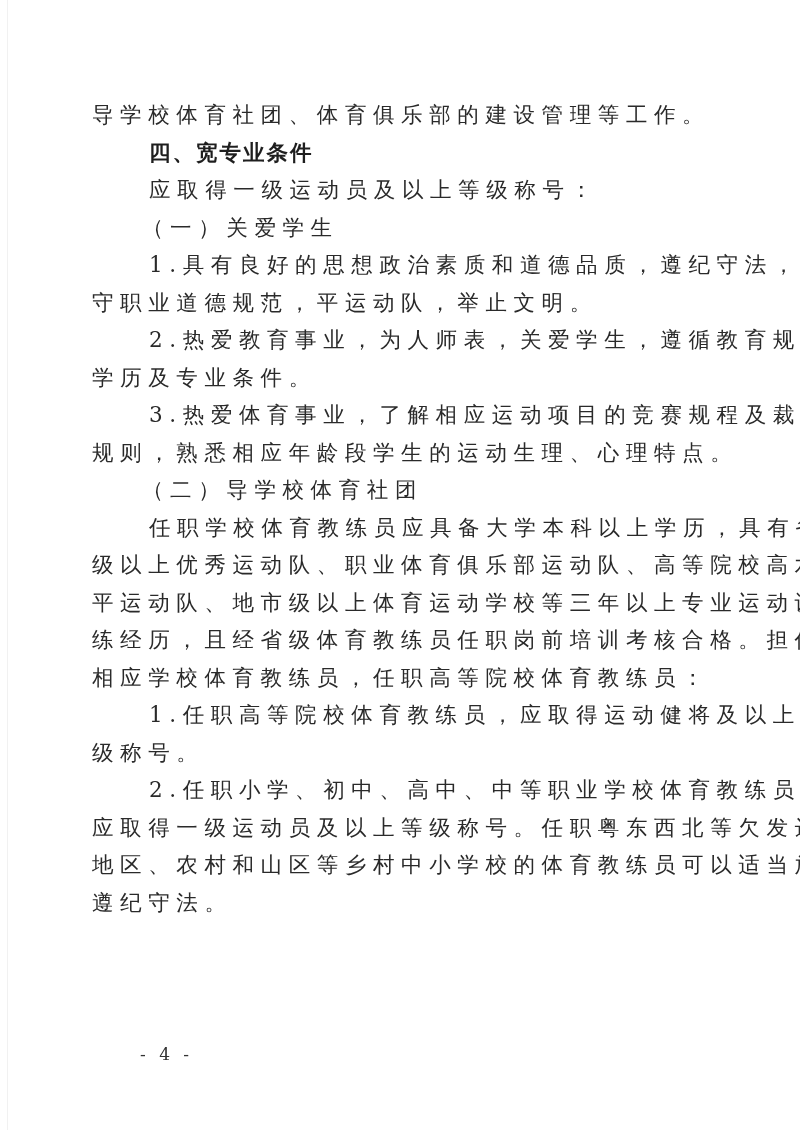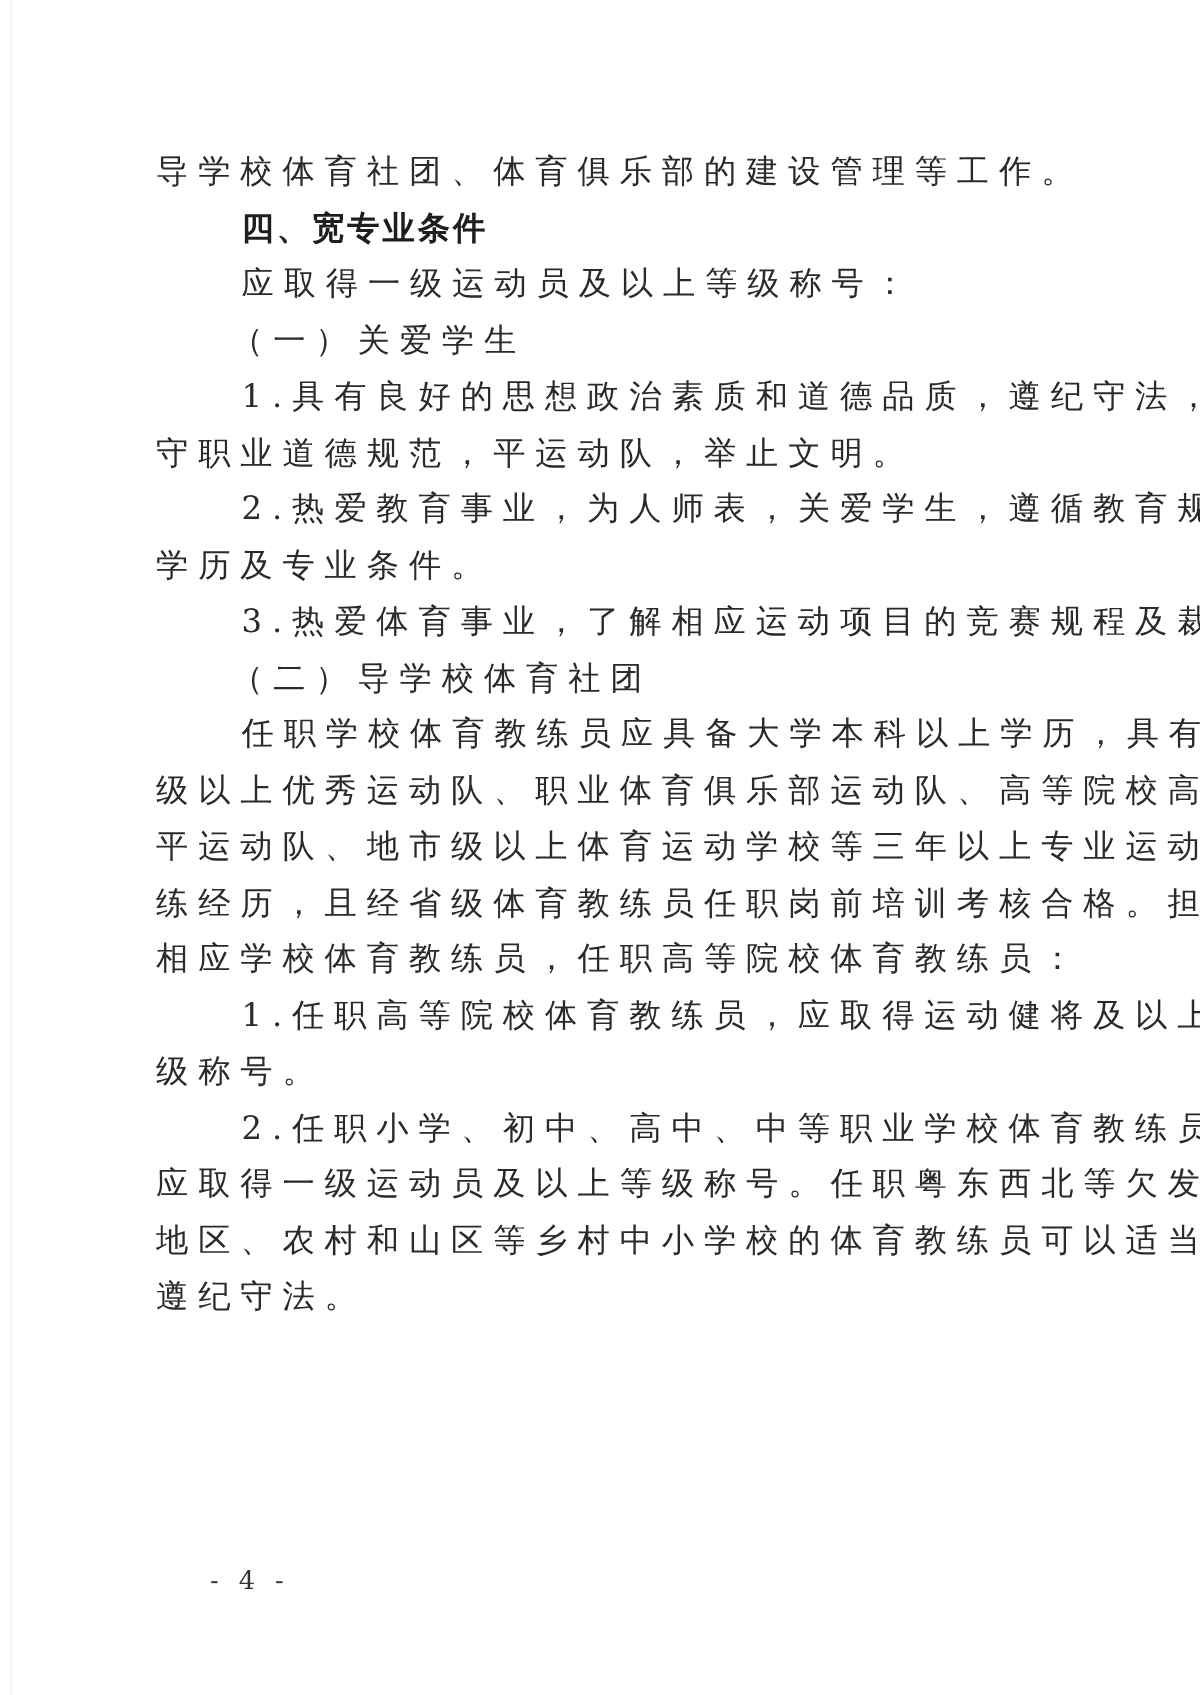--- a/index.html
+++ b/index.html
@@ -18,21 +18,21 @@
     .page-edge {
       position: absolute;
       left: 7px;
       top: 0;
       width: 1px;
       height: 1130px;
       background: #f1f1f1;
     }
     .doc {
       position: absolute;
-      left: 104px;
+      left: 92px;
       top: 96px;
       width: 600px;
     }
     .line {
       font-size: 21.5px;
       line-height: 37.5px;
       height: 37.5px;
       white-space: nowrap;
       letter-spacing: 6.6px;
     }
@@ -66,20 +66,21 @@
 <div class="doc">
   <div class="line">导学校体育社团、体育俱乐部的建设管理等工作。</div>
   <div class="line indent heading">四、宽专业条件</div>
   <div class="line indent">应取得一级运动员及以上等级称号：</div>
   <div class="line indent-paren">（一）关爱学生</div>
   <div class="line indent">1.具有良好的思想政治素质和道德品质，遵纪守法，遵</div>
   <div class="line">守职业道德规范，平运动队，举止文明。</div>
   <div class="line indent">2.热爱教育事业，为人师表，关爱学生，遵循教育规律</div>
   <div class="line">学历及专业条件。</div>
   <div class="line indent">3.热爱体育事业，了解相应运动项目的竞赛规程及裁判</div>
+  <div class="line">规则，熟悉相应年龄段学生的运动生理、心理特点。</div>
   <div class="line indent-paren">（二）导学校体育社团</div>
   <div class="line indent">任职学校体育教练员应具备大学本科以上学历，具有省</div>
   <div class="line">级以上优秀运动队、职业体育俱乐部运动队、高等院校高水</div>
   <div class="line">平运动队、地市级以上体育运动学校等三年以上专业运动训</div>
   <div class="line">练经历，且经省级体育教练员任职岗前培训考核合格。担任</div>
   <div class="line">相应学校体育教练员，任职高等院校体育教练员：</div>
   <div class="line indent">1.任职高等院校体育教练员，应取得运动健将及以上等</div>
   <div class="line">级称号。</div>
   <div class="line indent">2.任职小学、初中、高中、中等职业学校体育教练员，</div>
   <div class="line">应取得一级运动员及以上等级称号。任职粤东西北等欠发达</div>

